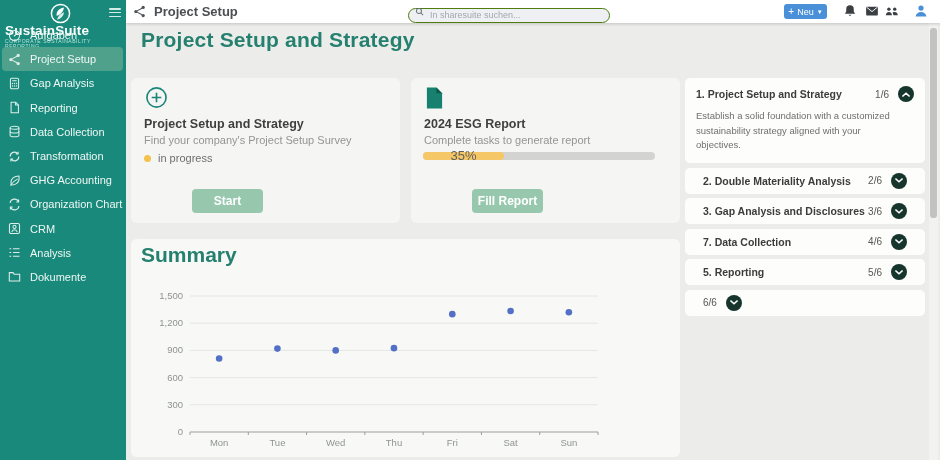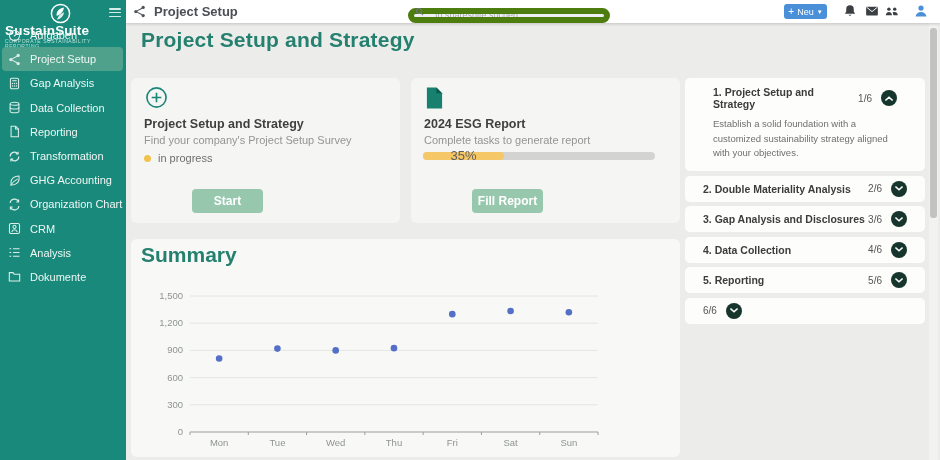--- a/index.html
+++ b/index.html
@@ -23,21 +23,21 @@
   .nav-label { color:#eef7f4; font-size:11px; margin-left:9px; white-space:nowrap; }
 
   
   .topbar { position:absolute; left:126px; top:0; width:814px; height:23px; background:#fff;
             box-shadow:0 1px 3px rgba(0,0,0,.18); z-index:4; }
   .tb-title-group { position:absolute; left:7px; top:0; height:23px; display:flex; align-items:center; }
   .tb-title-icon { width:13px; height:13px; color:#4d5257; display:inline-flex; }
   .tb-title-icon svg { width:13px; height:13px; }
   .tb-title { font-size:13px; font-weight:600; color:#4a4f54; margin-left:8px; }
   .search-wrap { position:absolute; left:282px; top:4px; width:202px; height:15px; }
-  .search-input { width:100%; height:100%; border:6px solid #4d7c0f; background:#eef0f3; border-radius:8px;
+  .search-input { width:100%; height:100%; border:1px solid #4d7c0f; background:#eef0f3; border-radius:8px;
                   font-size:9px; color:#5a6068; padding:0 8px 0 21px; outline:none; font-family:"Liberation Sans",sans-serif;}
   .search-input::placeholder { color:#a2a8af; }
   .search-glyph { position:absolute; left:7px; top:3px; width:9px; height:9px; color:#70767d; display:inline-flex; }
   .search-glyph svg { width:9px; height:9px; }
   .neu-btn { position:absolute; left:658px; top:4px; width:43px; height:15px; background:#4a90d9; border:none;
              border-radius:3px; color:#fff; font-size:9px; display:flex; align-items:center; justify-content:center;
              gap:3px; cursor:pointer; font-family:"Liberation Sans",sans-serif; }
   .neu-plus { font-size:10px; line-height:1; }
   .neu-caret { font-size:6px; line-height:1; }
   .tb-ic { position:absolute; top:4px; width:14px; height:14px; color:#3b3f43; cursor:pointer; display:inline-flex; }
@@ -69,21 +69,21 @@
               border-radius:4px; color:#fff; font-size:12px; font-weight:bold; cursor:pointer;
               font-family:"Liberation Sans",sans-serif;margin-left:48px; }
 
   .summary-card { position:absolute; left:5px; top:216px; width:549px; height:218px; background:#f8f9f7; border-radius:6px; }
   .summary-title { position:absolute; left:10px; top:4px; font-size:21px; font-weight:bold; color:#26806f; }
   .chart-svg { position:absolute; left:0; top:38px; width:549px; height:175px; }
 
   
   .right-panel { position:absolute; left:559px; top:55px; width:240px; display:flex; flex-direction:column; gap:4.5px; }
   .acc-item { background:#fdfdfc; border-radius:5px; padding:5px 18px; }
-  .acc-item.expanded { padding:8px 28px 10px; }
+  .acc-item.expanded { padding:8px 11px 10px; }
   .acc-head { display:flex; align-items:center; cursor:pointer; }
   .acc-title { flex:1; font-size:10.5px; font-weight:bold; color:#3c3c3c; }
   .acc-count { font-size:10px; color:#555; margin-right:9px; }
   .acc-btn { width:16px; height:16px; border-radius:50%; background:#16352c; display:inline-flex;
              align-items:center; justify-content:center; cursor:pointer; flex:0 0 16px; }
   .acc-btn svg { width:8px; height:5px; }
   .acc-desc { margin-top:7px; font-size:9.5px; line-height:1.55; color:#6f6f6f; padding-right:6px; }
 
   
   .scrollbar-track { position:absolute; left:803px; top:0; width:9px; height:437px; background:#f2f2f0; }
@@ -139,35 +139,35 @@
             <rect x="3" y="1.5" width="10" height="13" rx="1.5"></rect>
             <path d="M5.3 4.6h5.4"></path>
             <path d="M5.5 8h.01M8 8h.01M10.5 8h.01M5.5 11h.01M8 11h.01M10.5 11h.01" stroke-linecap="round" stroke-width="1.7"></path>
           </svg>
         </span>
         <span class="nav-label">Gap Analysis</span>
       </div>
       <div class="nav-item">
         <span class="nav-icon">
           <svg viewBox="0 0 16 16" fill="none" stroke="currentColor" stroke-width="1.3">
+            <path d="M3.8 1.5h5.7L12.8 5v9.5H3.8z"></path>
+            <path d="M9.3 1.5V5h3.5"></path>
+          </svg>
+        </span>
+        <span class="nav-label">Reporting</span>
+      </div>
+      <div class="nav-item">
+        <span class="nav-icon">
+          <svg viewBox="0 0 16 16" fill="none" stroke="currentColor" stroke-width="1.3">
             <ellipse cx="8" cy="3.4" rx="5.4" ry="1.9"></ellipse>
             <path d="M2.6 3.4v9.2c0 1 2.4 1.9 5.4 1.9s5.4-.9 5.4-1.9V3.4"></path>
             <path d="M2.6 8c0 1 2.4 1.9 5.4 1.9S13.4 9 13.4 8"></path>
           </svg>
         </span>
         <span class="nav-label">Data Collection</span>
-      </div>
-      <div class="nav-item">
-        <span class="nav-icon">
-          <svg viewBox="0 0 16 16" fill="none" stroke="currentColor" stroke-width="1.3">
-            <path d="M3.8 1.5h5.7L12.8 5v9.5H3.8z"></path>
-            <path d="M9.3 1.5V5h3.5"></path>
-          </svg>
-        </span>
-        <span class="nav-label">Reporting</span>
       </div>
       <div class="nav-item">
         <span class="nav-icon">
           <svg viewBox="0 0 16 16" fill="none" stroke="currentColor" stroke-width="1.4">
             <path d="M13.3 8a5.3 5.3 0 0 1-9.5 3.3M2.7 8a5.3 5.3 0 0 1 9.5-3.3"></path>
             <path d="M12.4 2v2.8H9.6M3.6 14v-2.8h2.8"></path>
           </svg>
         </span>
         <span class="nav-label">Transformation</span>
       </div>
@@ -339,21 +339,21 @@
           <span class="acc-count">3/6</span>
           <span class="acc-btn">
             <svg viewBox="0 0 10 6" fill="none" stroke="#fff" stroke-width="1.8" stroke-linecap="round">
               <path d="M1 1l4 3.6L9 1"></path>
             </svg>
           </span>
         </div>
       </div>
       <div class="acc-item">
         <div class="acc-head">
-          <span class="acc-title">4. Data Collection</span>
+          <span class="acc-title">7. Data Collection</span>
           <span class="acc-count">4/6</span>
           <span class="acc-btn">
             <svg viewBox="0 0 10 6" fill="none" stroke="#fff" stroke-width="1.8" stroke-linecap="round">
               <path d="M1 1l4 3.6L9 1"></path>
             </svg>
           </span>
         </div>
       </div>
       <div class="acc-item">
         <div class="acc-head">

